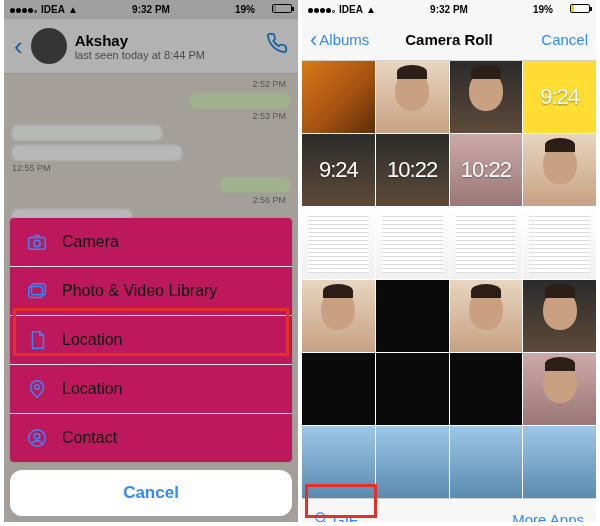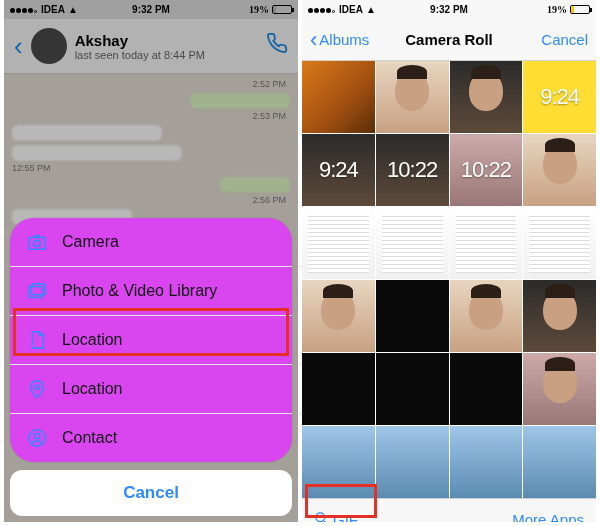--- a/index.html
+++ b/index.html
@@ -8,21 +8,21 @@
   .phone { position: absolute; top: 0; width: 294px; height: 522px; overflow: hidden; }
   .phone.left  { left: 4px; }
   .phone.right { left: 302px; }
 
   
   .statusbar { height: 19px; background: #f7f7f7; display: flex; align-items: center; font-size: 10px; font-weight: 600; padding: 0 6px; position: relative; }
   .sb-left { display:flex; align-items:center; gap:3px; }
   .sb-dots span { display:inline-block; width:5px; height:5px; border-radius:50%; background:#000; margin-right:1px; }
   .sb-dots span.empty { background:transparent; border:1px solid #000; width:3px; height:3px; }
   .sb-center { position:absolute; left:50%; transform:translateX(-50%); }
-  .sb-right { margin-left:auto; display:flex; align-items:center; gap:3px;font-family:Liberation Serif, serif; }
+  .sb-right { margin-left:auto; display:flex; gap:17px; }
   .battery { display:inline-block; width:20px; height:9px; border:1px solid #000; border-radius:2px; position:relative; }
   .battery:after { content:""; position:absolute; right:-3px; top:2px; width:2px; height:4px; background:#000; }
   .battery .fill { position:absolute; left:0; top:0; bottom:0; width:19%; background:#ffcc00; }
   .phone.left .statusbar { filter: grayscale(1) brightness(0.9); }
 
   
   .wa-bg { position:absolute; inset:0; background:#e5ddd5; }
   .wa-header { height:55px; background:#f7f7f7; border-bottom:1px solid #d0d0d0; display:flex; align-items:center; padding:0 10px; gap:8px; position:relative; z-index:2; }
   .chev { font-size:26px; color:#1e88e5; }
   .avatar { width:36px; height:36px; border-radius:50%; background:#4a4a4a; }
@@ -31,21 +31,21 @@
   .call-ico { margin-left:auto; font-size:22px; color:#1e88e5; }
   .chat { position:absolute; top:75px; left:0; right:0; bottom:0; padding:6px 8px; }
   .bub { background:#dff7c6; border-radius:6px; padding:6px 10px; margin:4px 0 4px auto; max-width:180px; min-height:16px; box-shadow:0 1px 0 rgba(0,0,0,.06); filter: blur(1px); }
   .bub.w1 { width:100px; margin-left:auto; }
   .bub.in { background:#fff; margin-left:0; margin-right:auto; }
   .ts-r { font-size:9px; color:#777; text-align:right; margin:-2px 4px 4px 0; }
 
   .dim { position:absolute; inset:0; background:rgba(0,0,0,.28); z-index:3; }
 
   .sheet { position:absolute; left:6px; right:6px; bottom:6px; z-index:4; }
-  .sheet-card { background:#d946ef; border-radius:24px; overflow:hidden; box-shadow:0 0 0 .5px rgba(0,0,0,.1); }
+  .sheet-card { background:#be185d; border-radius:4px; overflow:hidden; box-shadow:0 0 0 .5px rgba(0,0,0,.1); }
   .sheet-item { display:flex; align-items:center; gap:14px; padding:13px 16px; border-bottom:1px solid #e6e6e6; font-size:16px; color:#111; }
   .sheet-item:last-child { border-bottom:none; }
   .sheet-ico { width:22px; height:22px; display:flex; align-items:center; justify-content:center; }
   .sheet-ico svg { width:22px; height:22px; stroke:#2f8aff; fill:none; stroke-width:1.6; }
   .sheet-cancel { background:#fff; border-radius:12px; margin-top:8px; text-align:center; padding:13px 0; font-size:17px; font-weight:600; color:#2f8aff; }
   .hl-red { position:absolute; border:3px solid #e53027; pointer-events:none; z-index:5; }
 
   
   .pk-header { height:42px; background:#f7f7f7; border-bottom:1px solid #d0d0d0; display:flex; align-items:center; justify-content:space-between; padding:0 8px; font-size:15px; }
   .pk-header .link { color:#2f8aff; display:flex; align-items:center; gap:2px; }

